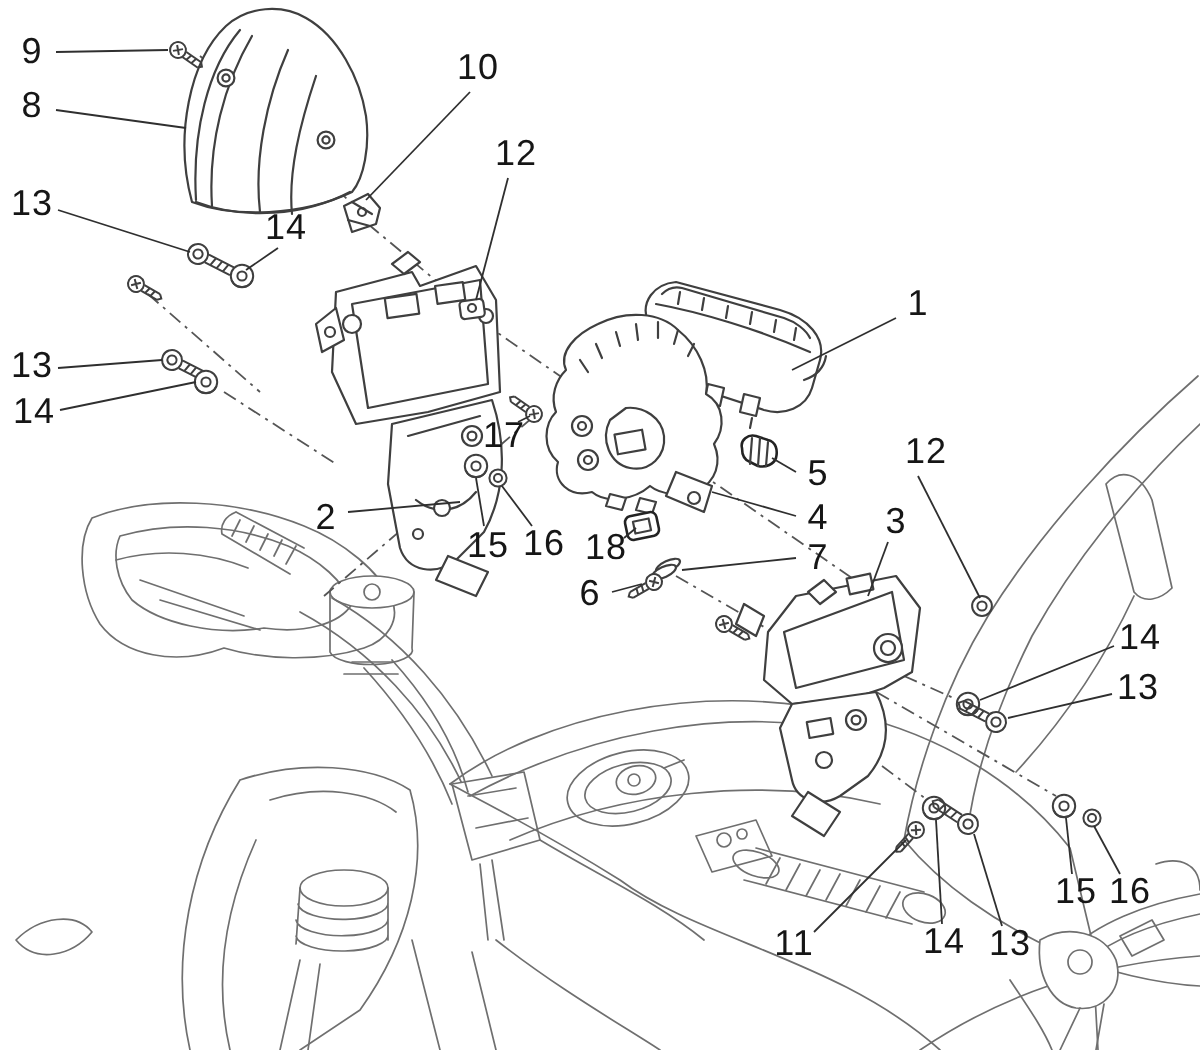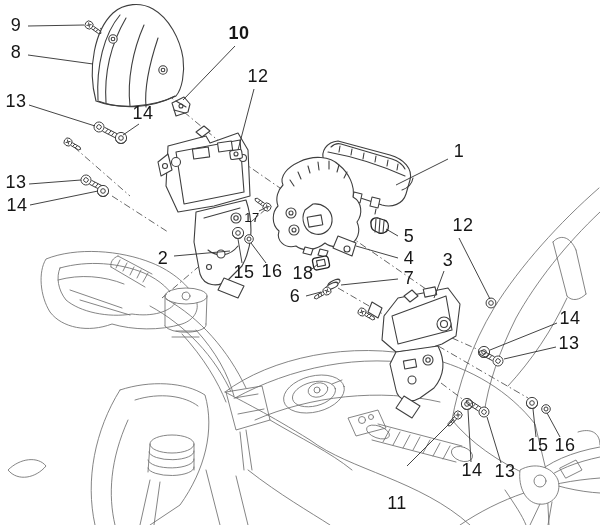--- a/index.html
+++ b/index.html
@@ -257,40 +257,40 @@
       <line x1="536" y1="437" x2="533" y2="409" stroke="#2f2f2f" stroke-width="0.9"></line>
       <line x1="560" y1="437" x2="547" y2="413" stroke="#2f2f2f" stroke-width="0.9"></line>
       <line x1="471" y1="462" x2="468" y2="410" stroke="#2f2f2f" stroke-width="0.9"></line>
       <line x1="501" y1="463" x2="487" y2="417" stroke="#2f2f2f" stroke-width="0.9"></line>
       <line x1="407" y1="466" x2="453" y2="420" stroke="#2f2f2f" stroke-width="0.9"></line>
     </svg>
 
 <div id="label-layer">
       <div class="callout" style="left: 16px; top: 26px; color: rgb(22, 22, 22); font-size: 18px;">9</div>
       <div class="callout" style="left: 16px; top: 53px; color: rgb(22, 22, 22); font-size: 18px;">8</div>
-      <div class="callout" style="left: 239px; top: 34px; color: rgb(22, 22, 22); font-size: 18px; font-weight: bold;">10</div>
+      <div class="callout" style="left: 239px; top: 34px; color: rgb(22, 22, 22); font-size: 18px;">10</div>
       <div class="callout" style="left: 258px; top: 77px; color: rgb(22, 22, 22); font-size: 18px;">12</div>
       <div class="callout" style="left: 16px; top: 102px; color: rgb(22, 22, 22); font-size: 18px;">13</div>
       <div class="callout" style="left: 143px; top: 114px; color: rgb(22, 22, 22); font-size: 18px;">14</div>
       <div class="callout" style="left: 16px; top: 183px; color: rgb(22, 22, 22); font-size: 18px;">13</div>
       <div class="callout" style="left: 17px; top: 206px; color: rgb(22, 22, 22); font-size: 18px;">14</div>
       <div class="callout" style="left: 459px; top: 152px; color: rgb(22, 22, 22); font-size: 18px;">1</div>
       <div class="callout" style="left: 163px; top: 259px; color: rgb(22, 22, 22); font-size: 18px;">2</div>
-      <div class="callout" style="left: 252px; top: 218px; color: rgb(22, 22, 22); font-size: 13px;">17</div>
+      <div class="callout" style="left: 252px; top: 218px; color: rgb(22, 22, 22); font-size: 18px;">17</div>
       <div class="callout" style="left: 244px; top: 273px; color: rgb(22, 22, 22); font-size: 18px;">15</div>
       <div class="callout" style="left: 272px; top: 272px; color: rgb(22, 22, 22); font-size: 18px;">16</div>
       <div class="callout" style="left: 303px; top: 274px; color: rgb(22, 22, 22); font-size: 18px; text-align: right;">18</div>
       <div class="callout" style="left: 409px; top: 237px; color: rgb(22, 22, 22); font-size: 18px;">5</div>
       <div class="callout" style="left: 409px; top: 259px; color: rgb(22, 22, 22); font-size: 18px;">4</div>
       <div class="callout" style="left: 409px; top: 279px; color: rgb(22, 22, 22); font-size: 18px;">7</div>
       <div class="callout" style="left: 295px; top: 297px; color: rgb(22, 22, 22); font-size: 18px;">6</div>
       <div class="callout" style="left: 463px; top: 226px; color: rgb(22, 22, 22); font-size: 18px;">12</div>
       <div class="callout" style="left: 448px; top: 261px; color: rgb(22, 22, 22); font-size: 18px;">3</div>
       <div class="callout" style="left: 570px; top: 319px; color: rgb(22, 22, 22); font-size: 18px;">14</div>
       <div class="callout" style="left: 569px; top: 344px; color: rgb(22, 22, 22); font-size: 18px;">13</div>
       <div class="callout" style="left: 538px; top: 446px; color: rgb(22, 22, 22); font-size: 18px;">15</div>
       <div class="callout" style="left: 565px; top: 446px; color: rgb(22, 22, 22); font-size: 18px;">16</div>
       <div class="callout" style="left: 472px; top: 471px; color: rgb(22, 22, 22); font-size: 18px;">14</div>
       <div class="callout" style="left: 505px; top: 472px; color: rgb(22, 22, 22); font-size: 18px;">13</div>
-      <div class="callout" style="left: 397px; top: 472px; color: rgb(22, 22, 22); font-size: 18px; margin-top: 32px;">11</div>
+      <div class="callout" style="left: 397px; top: 472px; color: rgb(22, 22, 22); font-size: 18px;">11</div>
     </div>
 
 </div>
 
 </body></html>

